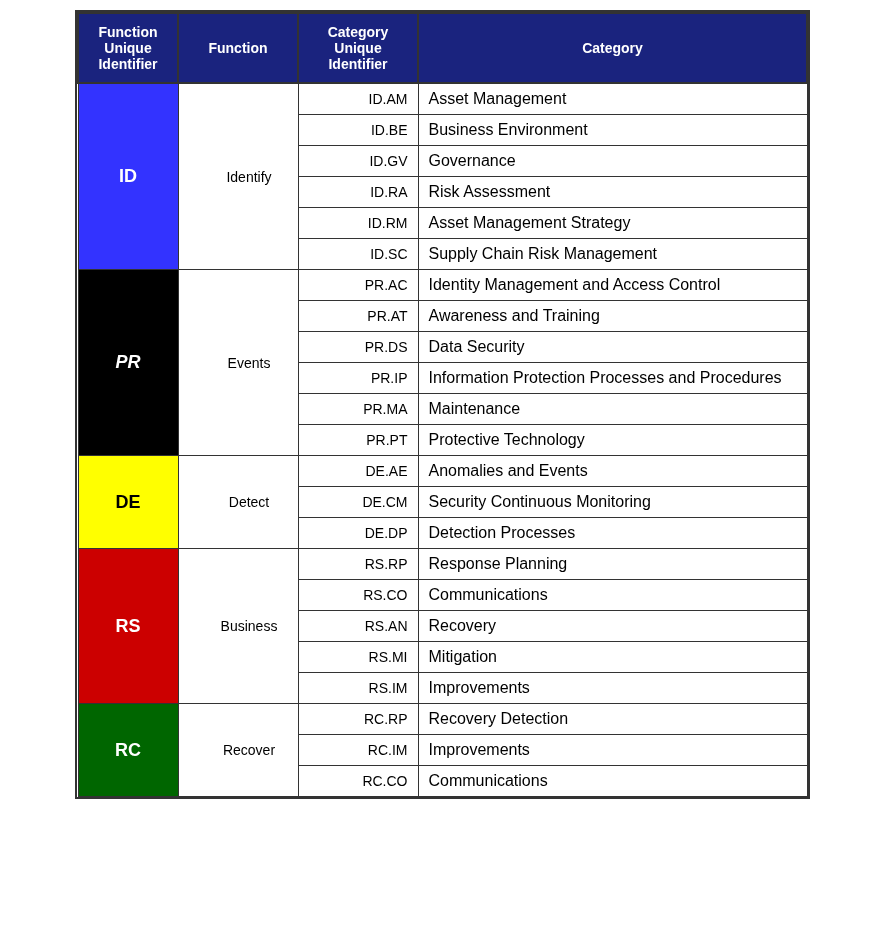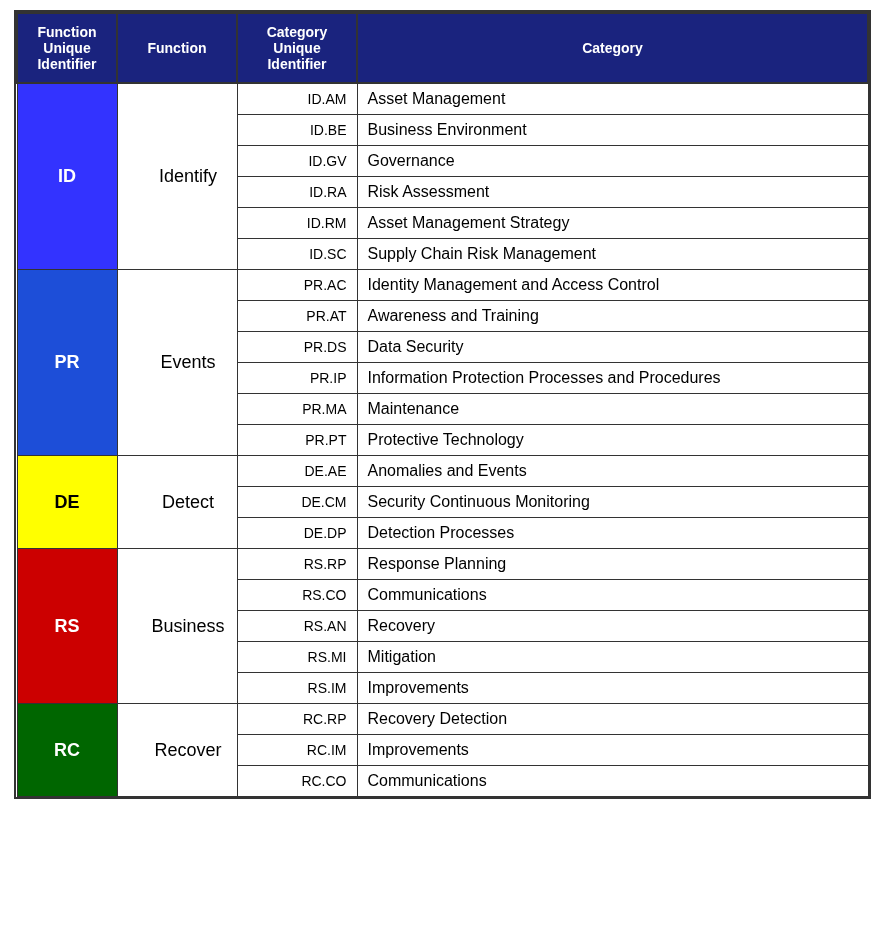--- a/index.html
+++ b/index.html
@@ -12,21 +12,21 @@
       font-family: Arial, sans-serif;
       font-size: 14px;
       background: #fff;
       display: flex;
       justify-content: center;
       align-items: flex-start;
       padding: 10px;
     }
 
     .table-container {
-      width: 857px;
+      width: 735px;
       border: 2px solid #333;
       border-collapse: collapse;
     }
 
     table {
       width: 100%;
       border-collapse: collapse;
     }
 
     thead tr th {
@@ -51,21 +51,21 @@
       font-weight: bold;
       font-size: 18px;
       color: #fff;
       vertical-align: middle;
     }
 
     .col-function {
       width: 120px;
       text-align: center;
       vertical-align: middle;
-      font-size: 18px;
+      font-size: 14px;
       padding-left: 32px;
     }
 
     .col-cat-uid {
       width: 120px;
       text-align: right;
       vertical-align: middle;
       font-size: 14px;
       font-weight: normal;
     }
@@ -74,21 +74,22 @@
       text-align: left;
       vertical-align: middle;
       font-size: 16px;
     }
 
     .bg-blue {
       background-color: #3333ff;
     }
 
     .bg-purple {
-      background-color: #1d4ed8;
+      background-color: #000000;
+      font-style: italic;
     }
 
     .bg-yellow {
       background-color: #ffff00;
       color: #000 !important;
     }
 
     .bg-red {
       background-color: #cc0000;
     }

